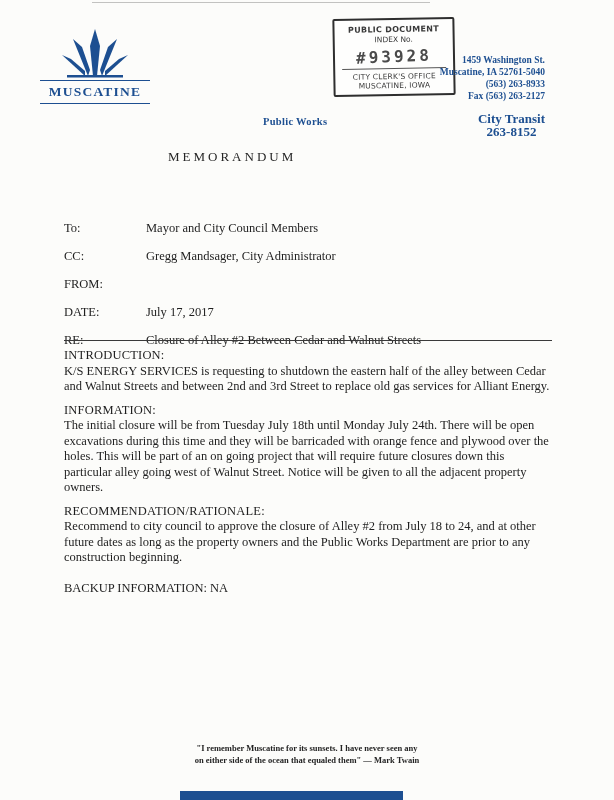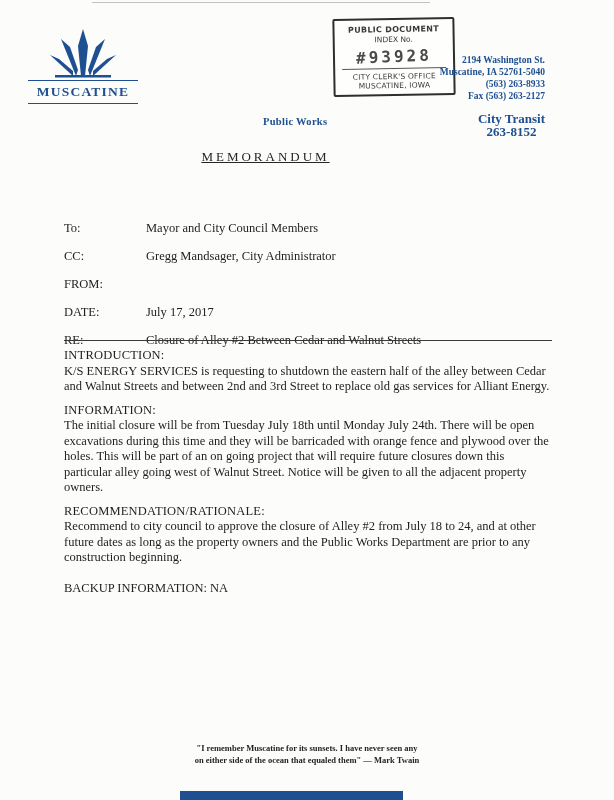--- a/index.html
+++ b/index.html
@@ -8,21 +8,21 @@
     background:#fbfbf8;
     font-family:"Liberation Serif", serif;
   }
   .page{
     position:relative;width:614px;height:800px;overflow:hidden;
     background:#fcfcfa;color:#1e1e1e;
   }
   .scan-line{position:absolute;top:2px;left:92px;width:338px;height:1px;background:#c2c2c0;}
 
   
-  .logo{position:absolute;left:28px;top:26px;width:110px;text-align:center;}
+  .logo{position:absolute;left:40px;top:26px;width:110px;text-align:center;}
   .logo svg{display:block;margin:0 auto;}
   .logo-rule{border-top:1.6px solid #1d4f91;margin:2px 0;}
   .logo-text{
     font-weight:bold;font-size:13.5px;letter-spacing:1.2px;color:#1d4f91;
     font-family:"Liberation Serif", serif;padding:1px 0;
   }
 
   
   .stamp{
     position:absolute;left:333px;top:18px;width:112px;
@@ -50,22 +50,22 @@
   .dept{
     position:absolute;left:263px;top:116px;
     color:#1d4f91;font-weight:bold;font-size:10.5px;letter-spacing:.3px;
   }
   .transit{
     position:absolute;right:69px;top:112px;text-align:center;
     color:#1d4f91;font-weight:bold;font-size:13px;line-height:13px;
   }
 
   .memo-title{
-    position:absolute;left:168px;top:149px;width:195px;text-align:center;
-    font-size:13px;letter-spacing:3px;color:#262626;text-decoration:underline;
+    position:absolute;left:168px;top:149px;width:195px;text-align:left;
+    font-size:13px;letter-spacing:3px;color:#262626;
   }
 
   .divisions{
     position:absolute;right:47px;top:154px;text-align:right;
     color:#1d4f91;font-weight:bold;font-size:9.5px;line-height:13.5px;
   }
 
   
   .fields{position:absolute;left:64px;top:193px;width:492px;font-size:12.5px;margin-top:28px;}
   .frow{display:flex;margin-bottom:13px;line-height:15px;}
@@ -117,21 +117,21 @@
   <div class="stamp">
     <div class="stamp-l1">PUBLIC DOCUMENT</div>
     <div class="stamp-l2">INDEX No.</div>
     <div class="stamp-num">#93928</div>
     <div class="stamp-div"></div>
     <div class="stamp-l3">CITY CLERK'S OFFICE</div>
     <div class="stamp-l4">MUSCATINE, IOWA</div>
   </div>
 
   <div class="address">
-    <div>2194 Washington St.</div>
+    <div>1459 Washington St.</div>
     <div>Muscatine, IA 52761-5040</div>
     <div>(563) 263-8933</div>
     <div>Fax (563) 263-2127</div>
   </div>
 
   <div class="dept">Public Works</div>
 
   <div class="transit">
     <div>City Transit</div>
     <div>263-8152</div>

